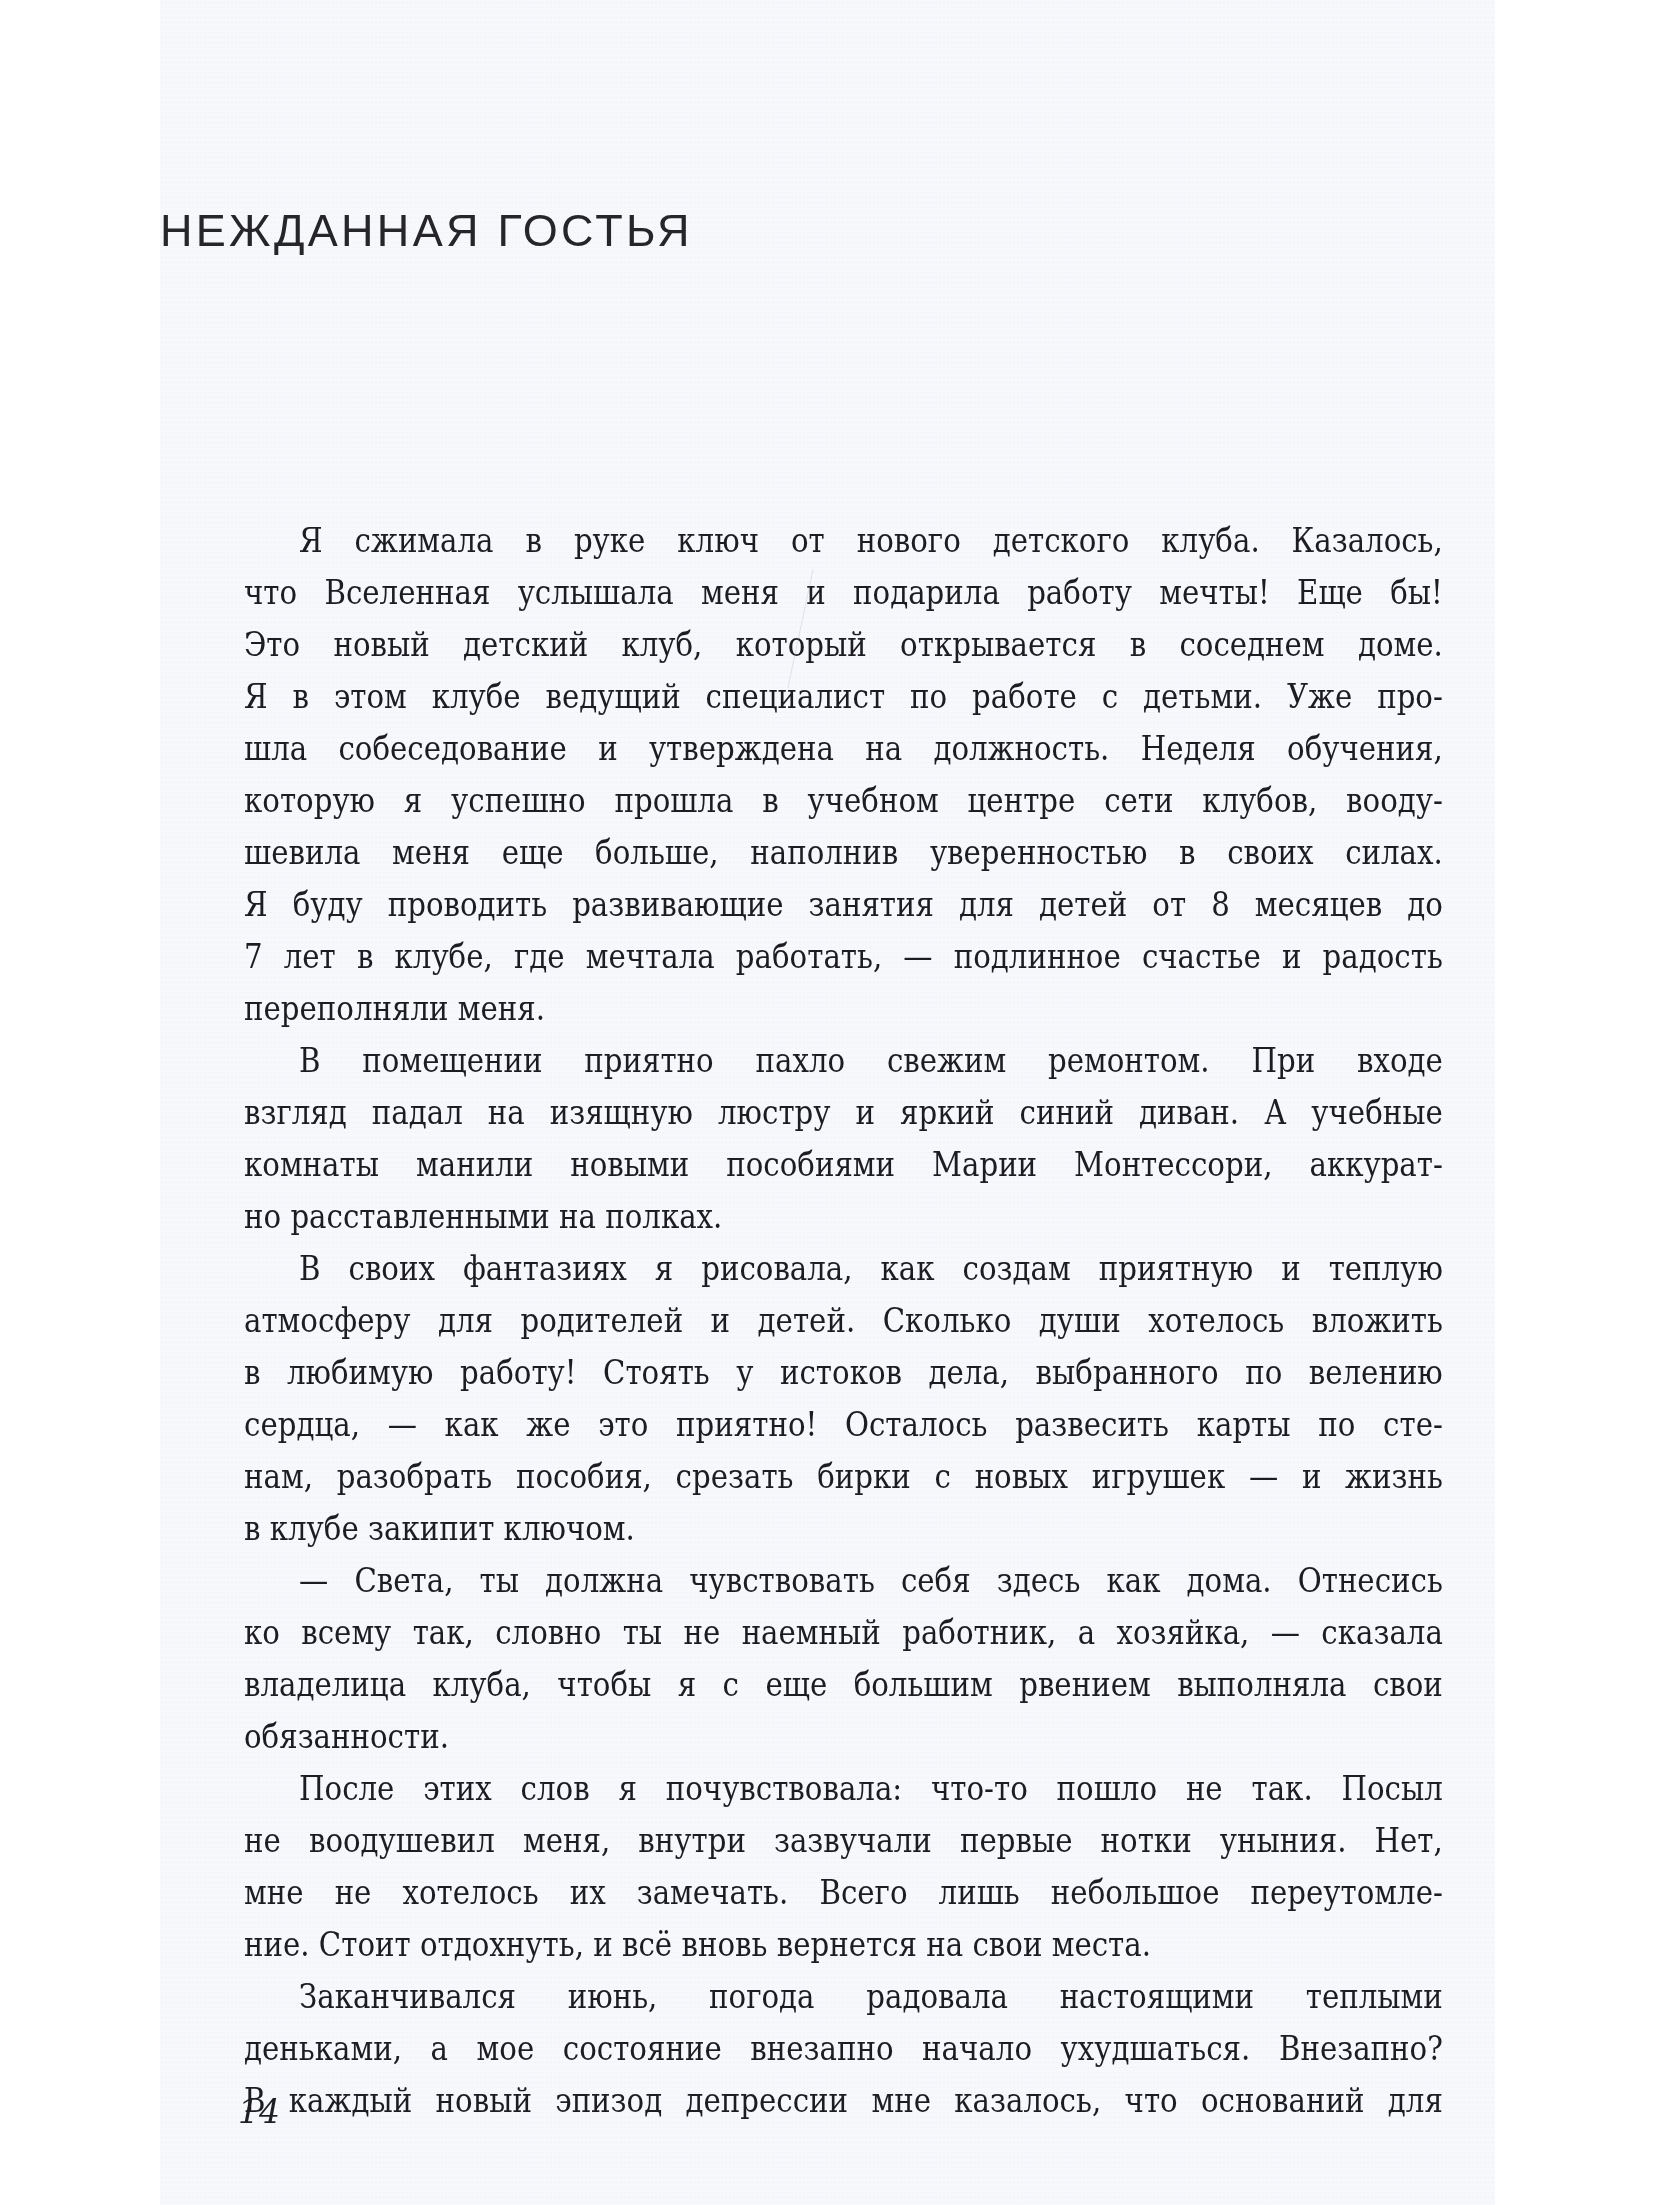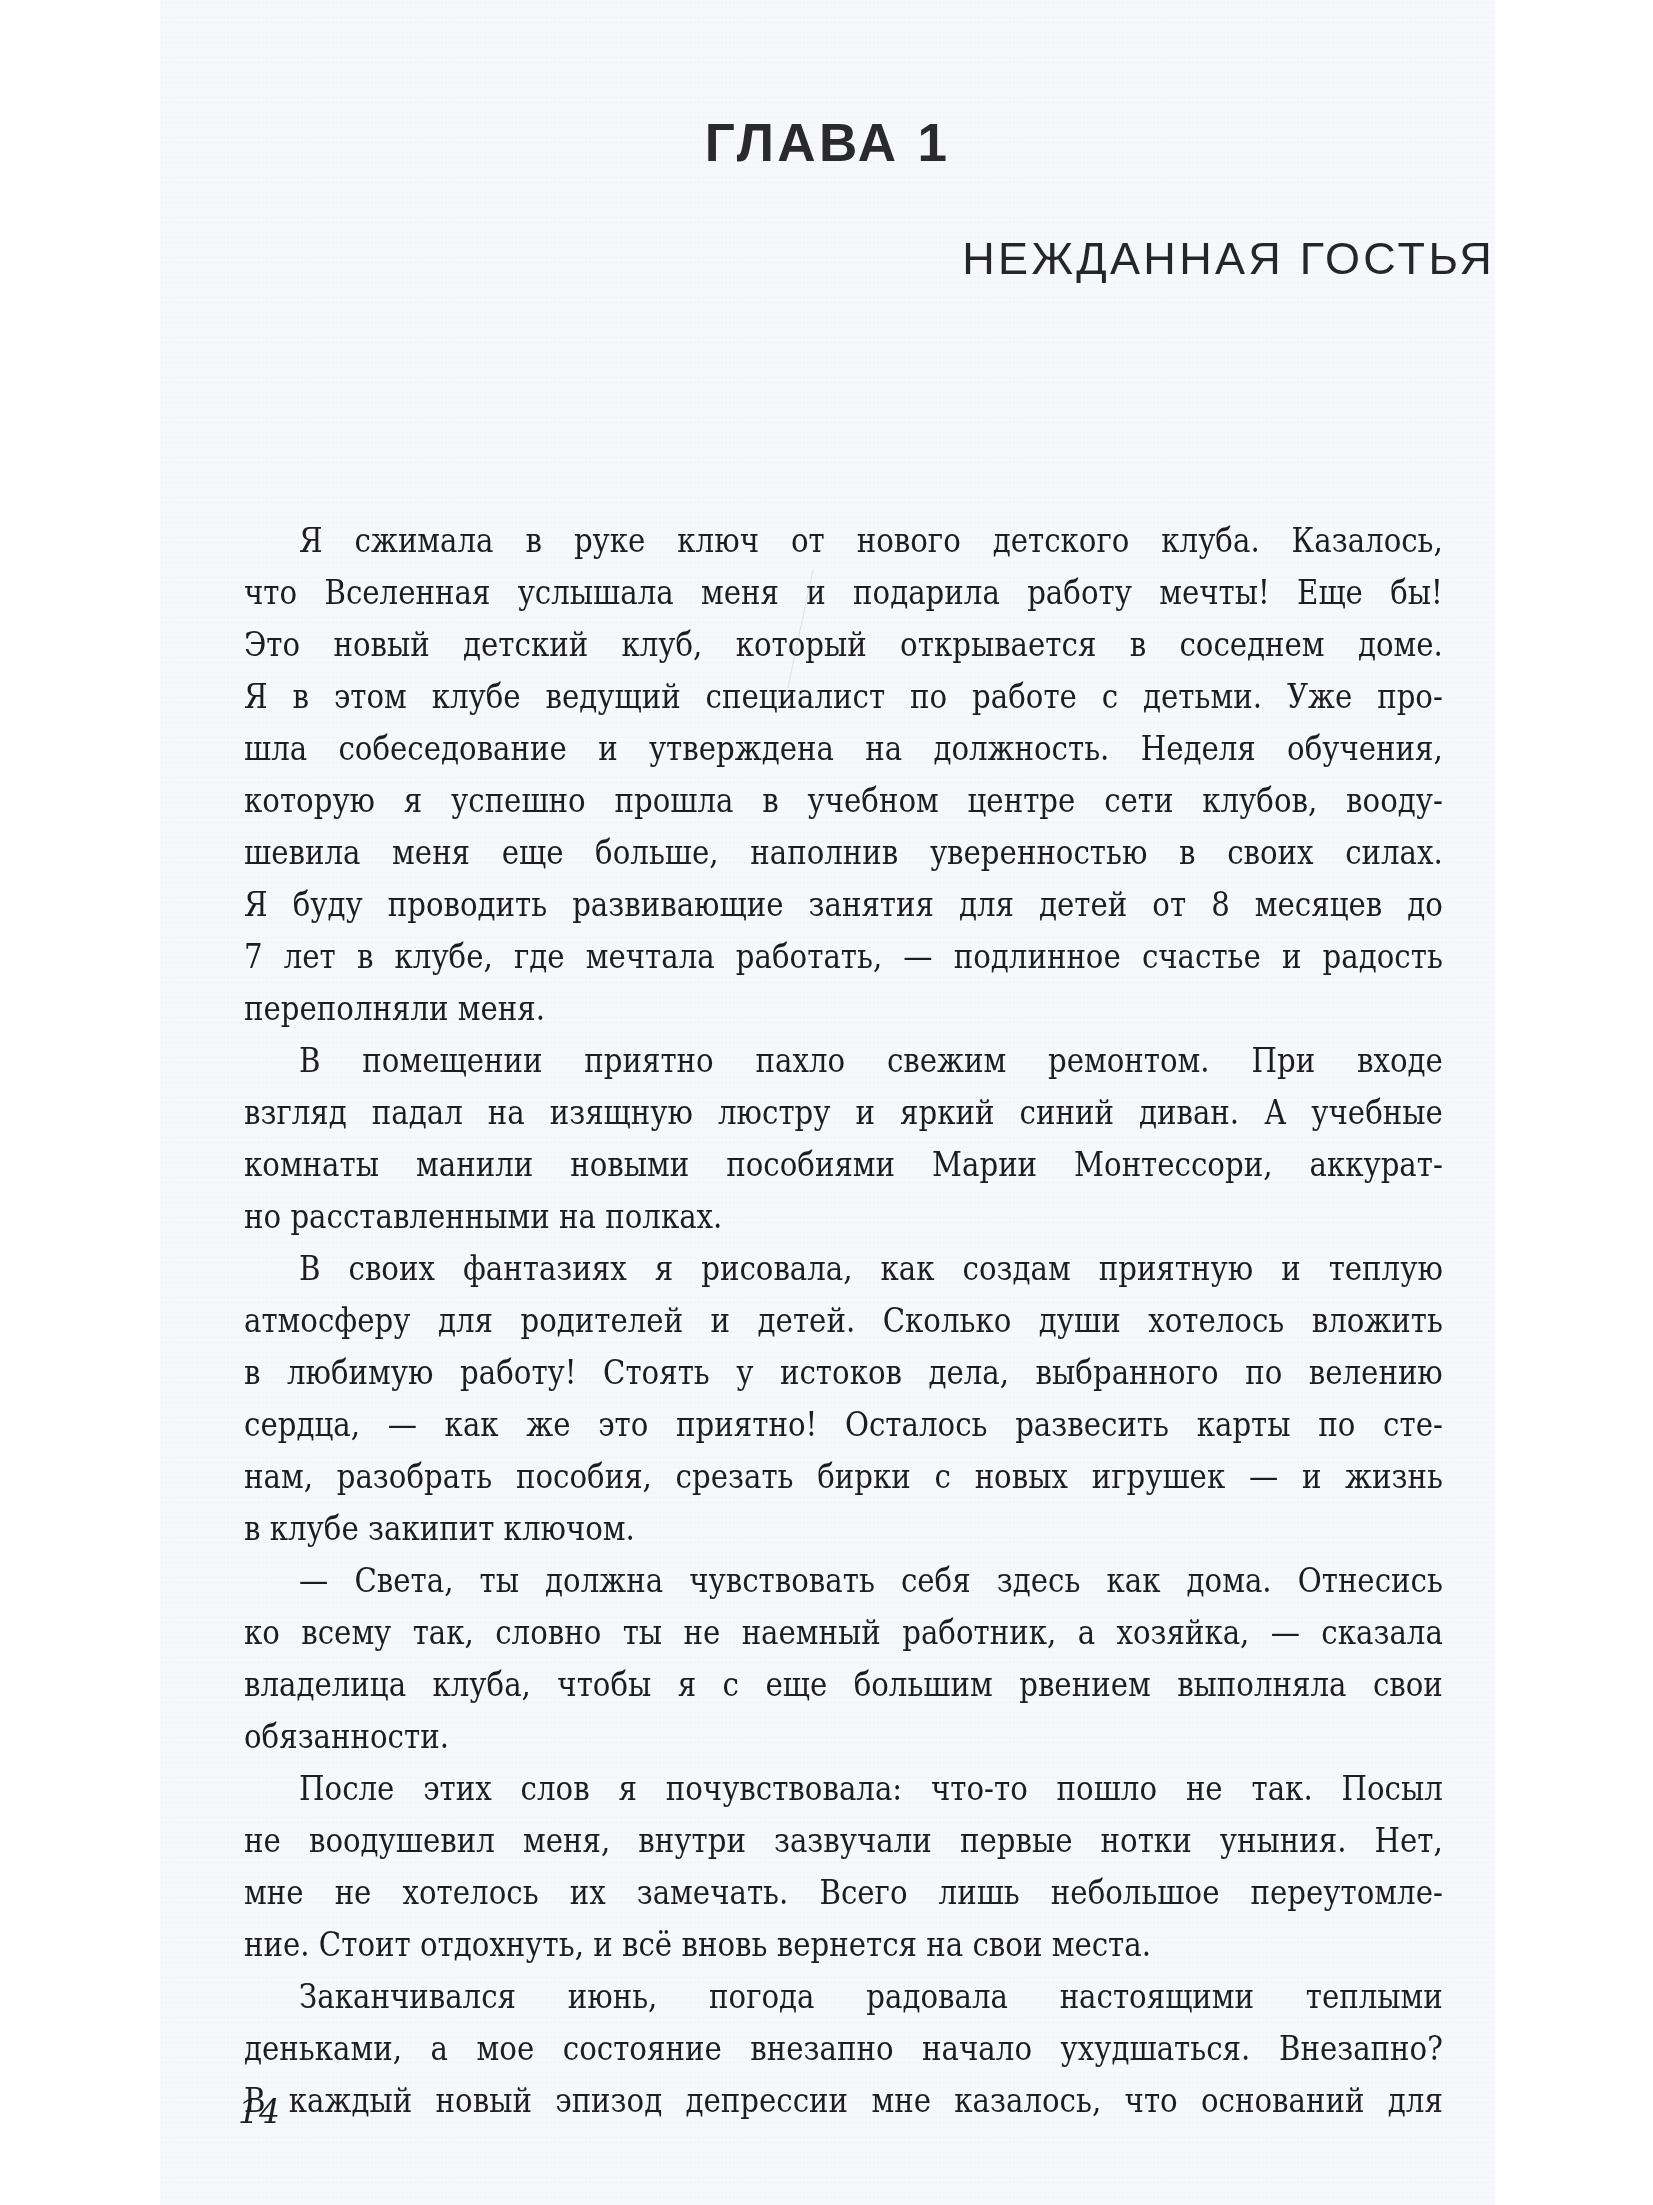--- a/index.html
+++ b/index.html
@@ -32,28 +32,27 @@
       font-size: 53px;
       letter-spacing: 3.3px;
       color: #2a2a2e;
       line-height: 1;
     }
     .chapter-title {
       position: absolute;
       left: 0;
       width: 100%;
       top: 208px;
-      text-align: right;
+      text-align: left;
       font-family: "Liberation Sans", sans-serif;
       font-weight: normal;
       font-size: 45px;
       letter-spacing: 3.3px;
       color: #26262a;
       line-height: 1;
-      margin-top: 28px;
     }
     .body-text {
       position: absolute;
       left: 84px;
       top: 514px;
       width: 1199px;
       font-family: "DejaVu Serif", serif;
       font-size: 34px;
       line-height: 52px;
       color: #1c1c22;
@@ -93,21 +92,20 @@
     .crease {
       position: absolute;
       width: 1.1px;
       background: rgba(160,160,170,0.25);
     }
   </style>
 </head>
 <body>
 
 <div class="page">
-  <div class="chapter-number">ГЛАВА 1</div>
   <div class="chapter-title">НЕЖДАННАЯ ГОСТЬЯ</div>
 
   <div class="body-text" id="body-text">
       <div class="para">
         <span class="line indent">Я сжимала в руке ключ от нового детского клуба. Казалось,</span>
         <span class="line">что Вселенная услышала меня и подарила работу мечты! Еще бы!</span>
         <span class="line">Это новый детский клуб, который открывается в соседнем доме.</span>
         <span class="line">Я в этом клубе ведущий специалист по работе с детьми. Уже про-</span>
         <span class="line">шла собеседование и утверждена на должность. Неделя обучения,</span>
         <span class="line">которую я успешно прошла в учебном центре сети клубов, вооду-</span>

